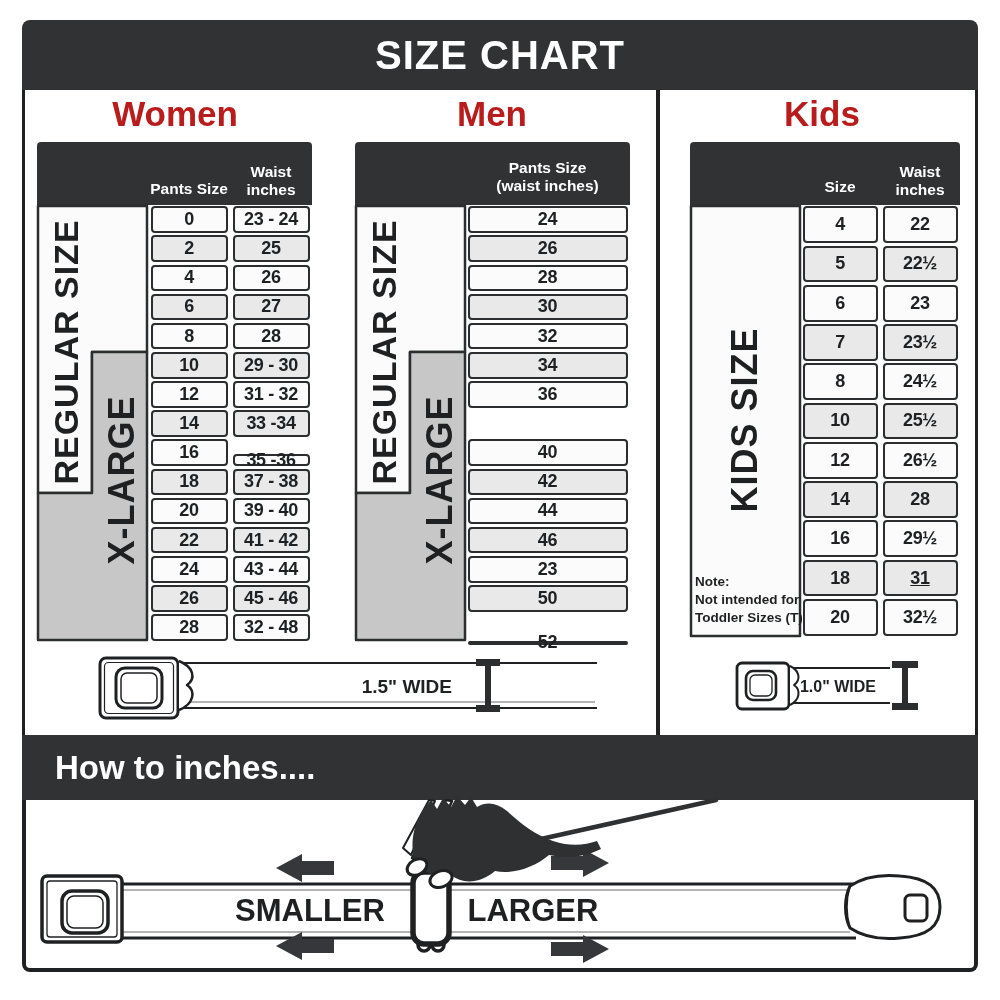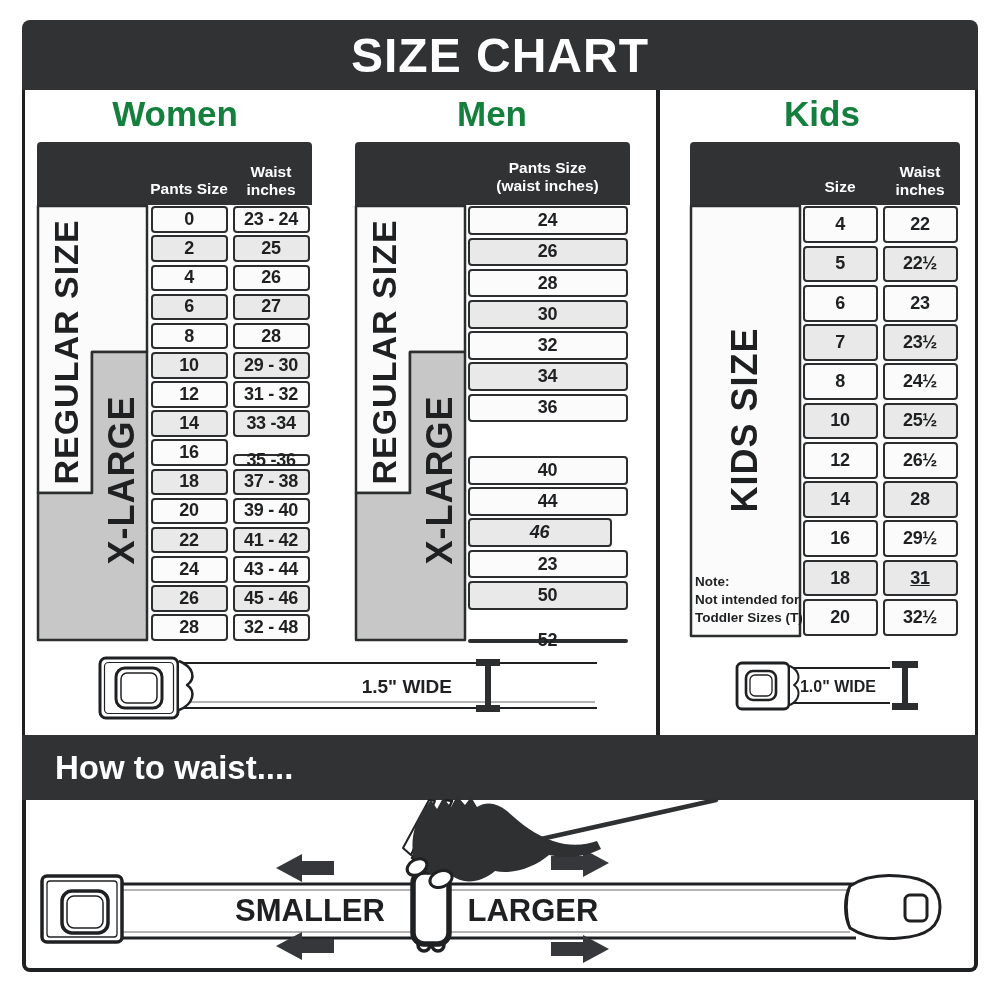--- a/index.html
+++ b/index.html
@@ -5,34 +5,34 @@
   html,body { margin:0; padding:0; background:#ffffff; }
   #page {
     position:relative; width:1000px; height:1000px; background:#ffffff;
     font-family:"Liberation Sans","DejaVu Sans",sans-serif; overflow:hidden;
   }
   
   #title-bar {
     position:absolute; left:22px; top:20px; width:956px; height:70px;
     background:#303234; border-radius:8px 8px 0 0;
     display:flex; align-items:center; justify-content:center;
-    color:#ffffff; font-size:48px; font-weight:bold; letter-spacing:1px;
+    color:#ffffff; font-size:40px; font-weight:bold; letter-spacing:1px;
   }
   
   #main-box {
     position:absolute; left:22px; top:90px; width:956px; height:645px;
     background:#ffffff; border-left:3px solid #1f2022; border-right:3px solid #1f2022;
     box-sizing:border-box;
   }
   #section-divider {
     position:absolute; left:656px; top:90px; width:4px; height:645px; background:#1f2022;
   }
   .col-title {
     position:absolute; top:94px; width:160px; text-align:center;
-    color:#15803d; font-size:35px; font-weight:bold;
+    color:#b91c1c; font-size:35px; font-weight:bold;
   }
   #women-title { left:95px; }
   #men-title   { left:412px; }
   #kids-title  { left:742px; }
   
   .size-table { position:absolute; }
   #women-table { left:37px;  top:142px; width:275px; height:500px; }
   #men-table   { left:355px; top:142px; width:275px; height:500px; }
   #kids-table  { left:690px; top:142px; width:270px; height:495px; }
   .thead {
@@ -217,27 +217,31 @@
           <div class="cell" style="width: 160px;">36</div>
         </div>
         <div class="trow alt">
           <div class="spacer" style="width: 110px;"></div>
           <div class="cell" style="width: 148px; margin-top: 48px;">38</div>
         </div>
         <div class="trow">
           <div class="spacer" style="width: 110px;"></div>
           <div class="cell" style="width: 160px;">40</div>
         </div>
+        <div class="trow alt">
+          <div class="spacer" style="width: 110px;"></div>
+          <div class="cell" style="width: 160px;">42</div>
+        </div>
         <div class="trow">
           <div class="spacer" style="width: 110px;"></div>
           <div class="cell" style="width: 160px;">44</div>
         </div>
         <div class="trow alt">
           <div class="spacer" style="width: 110px;"></div>
-          <div class="cell" style="width: 144px; font-style: italic;">46</div>
+          <div class="cell" style="width: 160px;">46</div>
         </div>
         <div class="trow">
           <div class="spacer" style="width: 110px;"></div>
           <div class="cell" style="width: 160px;">23</div>
         </div>
         <div class="trow alt">
           <div class="spacer" style="width: 110px;"></div>
           <div class="cell" style="width: 160px;">50</div>
         </div>
         <div class="trow">
@@ -306,21 +310,21 @@
         </div>
         <div class="trow">
           <div class="spacer" style="width: 110px;"></div>
           <div class="cell" style="width: 75px;">20</div>
           <div class="cell" style="width: 75px;">32½</div>
         </div>
       </div>
   </div>
 
   <div id="adjust-bar">
-    <span>How to waist....</span>
+    <span>How to inches....</span>
   </div>
   <div id="adjust-box"></div>
 
   <svg id="overlay" viewBox="0 0 1000 1000">
     <g stroke-linejoin="round">
 
       <path d="M38,206 L147,206 L147,352 L92,352 L92,493 L38,493 Z" fill="#fbfbfb" stroke="#2b2d2e" stroke-width="2.5"></path>
       <path d="M92,352 L147,352 L147,640 L38,640 L38,493 L92,493 Z" fill="#c7c7c7" stroke="#2b2d2e" stroke-width="2.5"></path>
       <path d="M356,206 L465,206 L465,352 L410,352 L410,493 L356,493 Z" fill="#fbfbfb" stroke="#2b2d2e" stroke-width="2.5"></path>
       <path d="M410,352 L465,352 L465,640 L356,640 L356,493 L410,493 Z" fill="#c7c7c7" stroke="#2b2d2e" stroke-width="2.5"></path>

